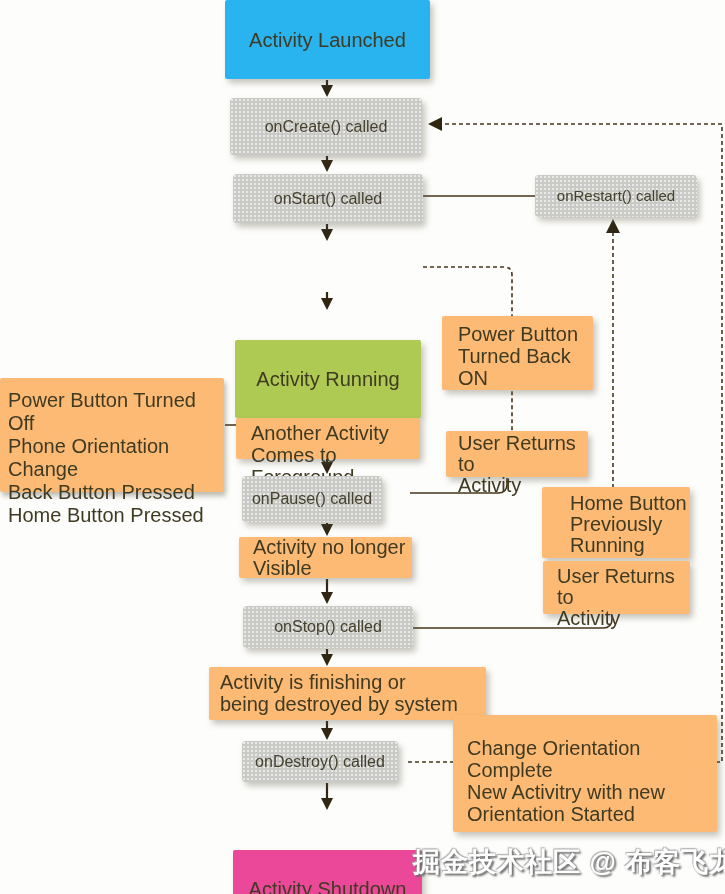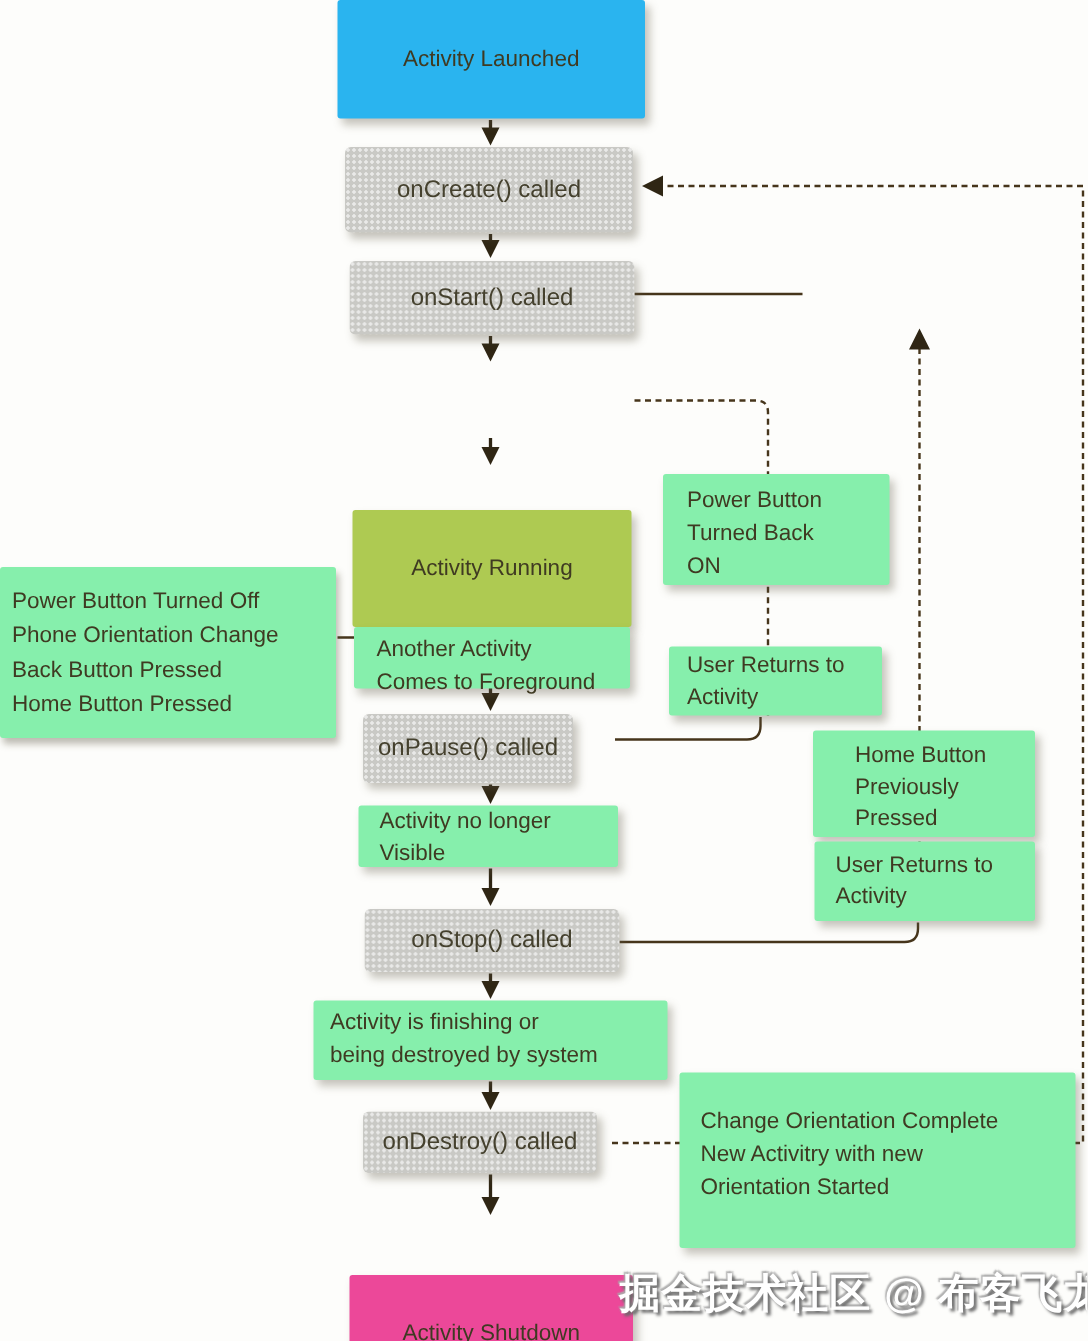--- a/index.html
+++ b/index.html
@@ -4,36 +4,36 @@
 <style>
   html,body{margin:0;padding:0;background:#fdfdfb;}
   #stage{
     position:relative;width:725px;height:894px;overflow:hidden;
     background:#fdfdfb;
     font-family:"Liberation Sans","DejaVu Sans",sans-serif;
   }
   #wires{position:absolute;left:0;top:0;z-index:0;}
   .node{
     position:absolute;z-index:1;box-sizing:border-box;
-    color:#3f3a22;font-size:15px;line-height:22px;
+    color:#3f3a22;font-size:20px;line-height:22px;
     white-space:pre-line;
     box-shadow:3px 4px 6px rgba(95,90,70,.35);
     border-radius:2px;
   }
   .center{display:flex;align-items:center;justify-content:center;text-align:center;}
   .blue{background:#2ab4ef;}
   .gray{
     background:#c9c9c5;font-size:16px;color:#45412e;
     background-image:radial-gradient(rgba(255,255,255,.6) 1px,transparent 1.3px);
     background-size:4px 4px;
     border-radius:4px;
     text-align:center;
   }
   .green{background:#aeca52;margin-top:28px;}
-  .yellow{background:#86efac;}
+  .yellow{background:#fdba74;}
   .orange{background:#ec4899;margin-top:38px;}
   #watermark{
     position:absolute;z-index:2;left:413px;top:844px;width:312px;
     font-size:27px;font-weight:bold;letter-spacing:1px;color:#ffffff;
     text-shadow:2px 2px 2px rgba(105,105,105,.95),
                 -1px -1px 1px rgba(170,170,170,.9),
                 1px -1px 1px rgba(160,160,160,.6);
     white-space:nowrap;
   }
 </style>
@@ -85,43 +85,44 @@
   <div class="node yellow" style="left:236px;top:418px;width:184px;height:41px;padding:4px 4px 0 15px">Another Activity
 Comes to Foreground</div>
 
   <div class="node gray center" style="left:242px;top:476px;width:140px;height:46px">onPause() called</div>
 
   <div class="node yellow" style="left:239px;top:537px;width:173px;height:41px;padding:0 4px 0 14px;line-height:21px">Activity no longer
 Visible</div>
 
   <div class="node gray center" style="left:243px;top:606px;width:170px;height:42px">onStop() called</div>
 
-  <div class="node yellow" style="left:209px;top:667px;width:236px;height:53px;padding:4px 4px 0 11px">Activity is finishing or
+  <div class="node yellow" style="left:209px;top:667px;width:277px;height:53px;padding:4px 4px 0 11px">Activity is finishing or
 being destroyed by system</div>
 
   <div class="node gray center" style="left:242px;top:741px;width:156px;height:41px">onDestroy() called</div>
 
   <div class="node orange center" style="left:233px;top:812px;width:189px;height:78px">Activity Shutdown</div>
 
   <div class="node yellow" style="left:0;top:378px;width:224px;height:114px;padding:11px 2px 0 8px;line-height:23px;box-shadow:2px 4px 5px rgba(95,90,70,.4)">Power Button Turned Off
 Phone Orientation Change
 Back Button Pressed
 Home Button Pressed</div>
 
+  <div class="node gray center" style="left:535px;top:175px;width:162px;height:42px;font-size:15px">onRestart() called</div>
 
   <div class="node yellow" style="left:442px;top:316px;width:151px;height:74px;padding:7px 2px 0 16px">Power Button
 Turned Back
 ON</div>
 
   <div class="node yellow" style="left:446px;top:431px;width:142px;height:46px;padding:2px 0 0 12px;line-height:21px">User Returns to
 Activity</div>
 
   <div class="node yellow" style="left:542px;top:487px;width:148px;height:71px;padding:6px 0 0 28px;line-height:21px">Home Button
 Previously
-Pressed</div>
+Running</div>
 
   <div class="node yellow" style="left:543px;top:561px;width:147px;height:53px;padding:5px 0 0 14px;line-height:21px">User Returns to
 Activity</div>
 
   <div class="node yellow" style="left:453px;top:715px;width:264px;height:117px;padding:22px 0 0 14px">Change Orientation Complete
 New Activitry with new
 Orientation Started</div>
 
   <div id="watermark">掘金技术社区 @ 布客飞龙</div>
 

